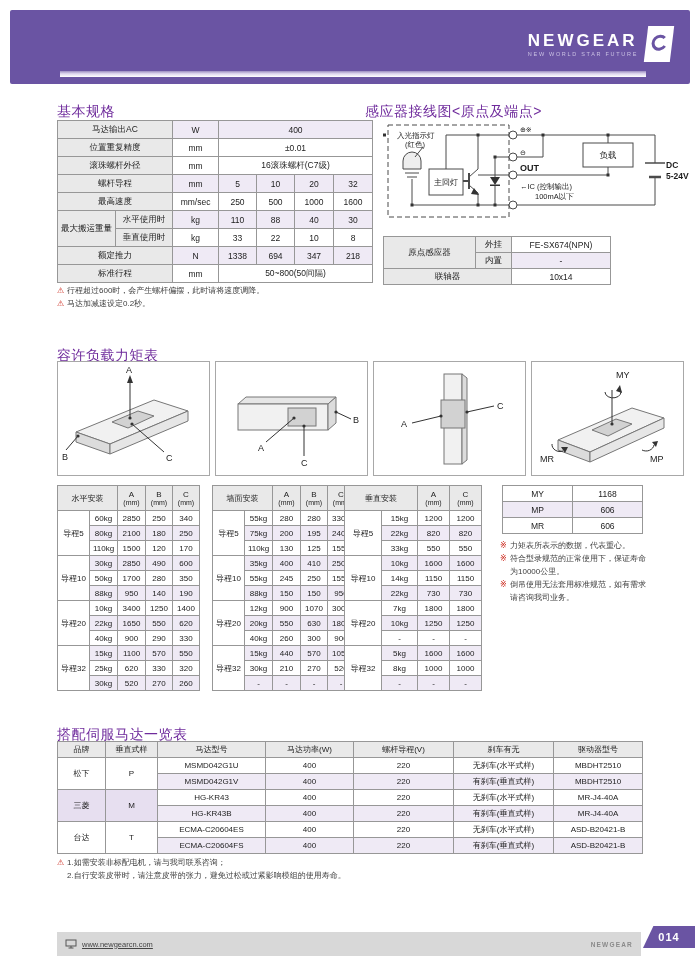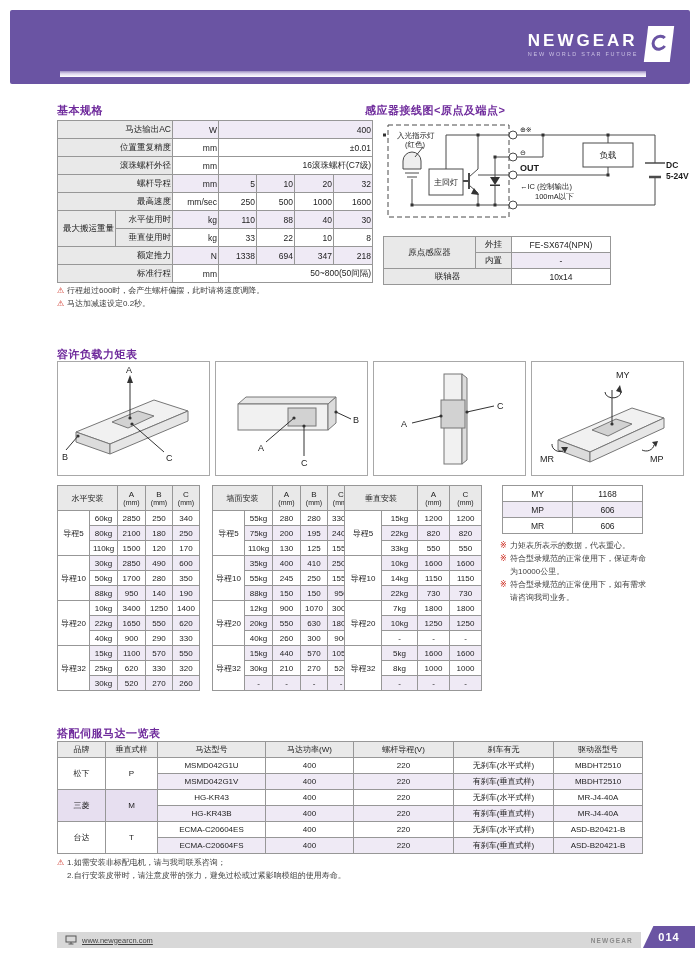--- a/index.html
+++ b/index.html
@@ -9,49 +9,49 @@
   
   #banner{left:10px;top:10px;width:680px;height:74px;background:#6a54a3;border-radius:2px;}
   #logo-block{position:absolute;right:52px;top:22px;text-align:left;}
   #logo-text{color:#fff;font-weight:bold;font-size:17px;letter-spacing:3px;line-height:17px;}
   #logo-tag{color:#cac0e3;font-size:5.5px;letter-spacing:1.7px;margin-top:2px;}
   #logo-icon{position:absolute;right:18px;top:16px;width:26px;height:36px;background:#fff;
              transform:skewX(-7deg);display:flex;align-items:center;justify-content:center;}
   #banner-stripe{position:absolute;left:50px;right:44px;bottom:7px;height:6px;
              background:linear-gradient(180deg,#9a8cc0 0%,#ddd5ee 45%,#ffffff 100%);}
   
-  .sec-title{position:absolute;font-size:11px;font-weight:bold;color:#6f2b9c;letter-spacing:.5px;white-space:nowrap;}
+  .sec-title{position:absolute;font-size:14px;font-weight:normal;color:#6f2b9c;letter-spacing:.5px;white-space:nowrap;}
   
   table{border-collapse:collapse;table-layout:fixed;position:absolute;background:#fff;}
   td{border:1px solid #979797;text-align:center;vertical-align:middle;padding:0 1px;
      color:#1c1c1c;font-size:8.5px;overflow:hidden;white-space:nowrap;}
   .lbl,.lbl2,.hdr{background:#e9e9e9;}
   tr.tint td:not(.lbl):not(.lbl2):not(.lead):not(.btint){background:#efeaf5;}
   .btint{background:#e7dff0;}
   #basic-table{left:57px;top:120px;width:315px;}
-  #basic-table td{height:17px;text-align:right;}
+  #basic-table td{height:17px;}
   #sensor-table{left:383px;top:236px;width:227px;}
   #sensor-table td{height:15px;}
   .load-t td{height:14px;font-size:8px;}
   .load-t .hrow td{height:24px;}
   .load-t .hrow .u{font-size:7px;}
   #moment-table td{height:15px;}
   #servo-table{left:57px;top:741px;width:585px;}
   #servo-table td{height:15px;font-size:8px;}
   
   .notes{position:absolute;}
   .note{display:flex;font-size:8px;color:#3d3d3d;line-height:1.55;margin-bottom:1px;}
   .note .mk{color:#cc2a1e;min-width:10px;flex:none;}
   .note .tx{flex:1;}
   
   #load-boxes{left:57px;top:361px;width:628px;display:flex;gap:5px;}
   .lbox{width:151px;height:113px;border:1px solid #a8a8a8;background:#fff;flex:none;}
   
   #footer-bar{left:57px;top:932px;width:584px;height:16px;background:#d8d8d8;
-              display:flex;align-items:center;padding:4px 8px;box-sizing:border-box;gap:5px;}
+              display:flex;align-items:center;padding:12px 8px;box-sizing:border-box;gap:5px;}
   #footer-url{font-size:7.5px;color:#444;text-decoration:underline;cursor:pointer;}
   #footer-mini{margin-left:auto;font-size:6.5px;font-weight:bold;letter-spacing:1.2px;color:#8a8a8a;}
   #footer-badge{left:643px;top:926px;width:52px;height:22px;background:#6a54a3;color:#fff;
                 font-weight:bold;font-size:11px;display:flex;align-items:center;justify-content:center;
                 clip-path:polygon(20% 0,100% 0,100% 100%,0 100%);letter-spacing:1px;}
   svg text{font-family:"Liberation Sans","DejaVu Sans",sans-serif;fill:#1c1c1c;}
 </style>
 </head>
 <body>
 
@@ -633,21 +633,21 @@
         <div class="note">
           <span class="mk">※</span>
           <span class="tx">力矩表所表示的数据，代表重心。</span>
         </div>
         <div class="note">
           <span class="mk">※</span>
           <span class="tx">符合型录规范的正常使用下，保证寿命为10000公里。</span>
         </div>
         <div class="note">
           <span class="mk">※</span>
-          <span class="tx">符合型录规范的正常使用下，如有需求请咨询我司业务。</span>
+          <span class="tx">倒吊使用无法套用标准规范，如有需求请咨询我司业务。</span>
         </div>
       </div>
   </div>
 
   <div class="sec-title" style="left:57px;top:726px">搭配伺服马达一览表</div>
   <table id="servo-table">
       <colgroup>
         <col style="width: 48px;">
         <col style="width: 52px;">
         <col style="width: 108px;">

